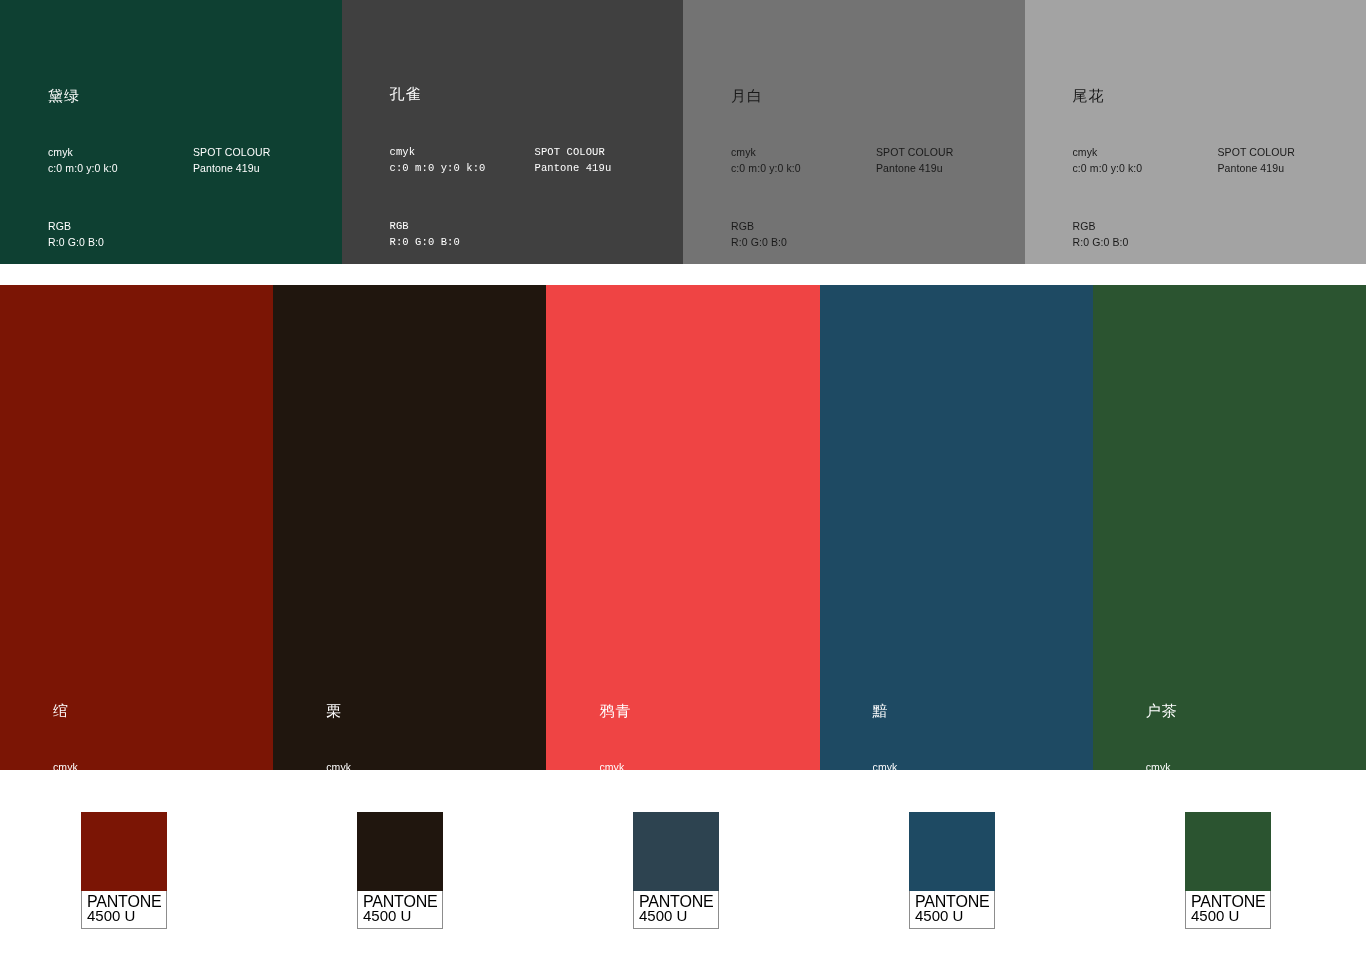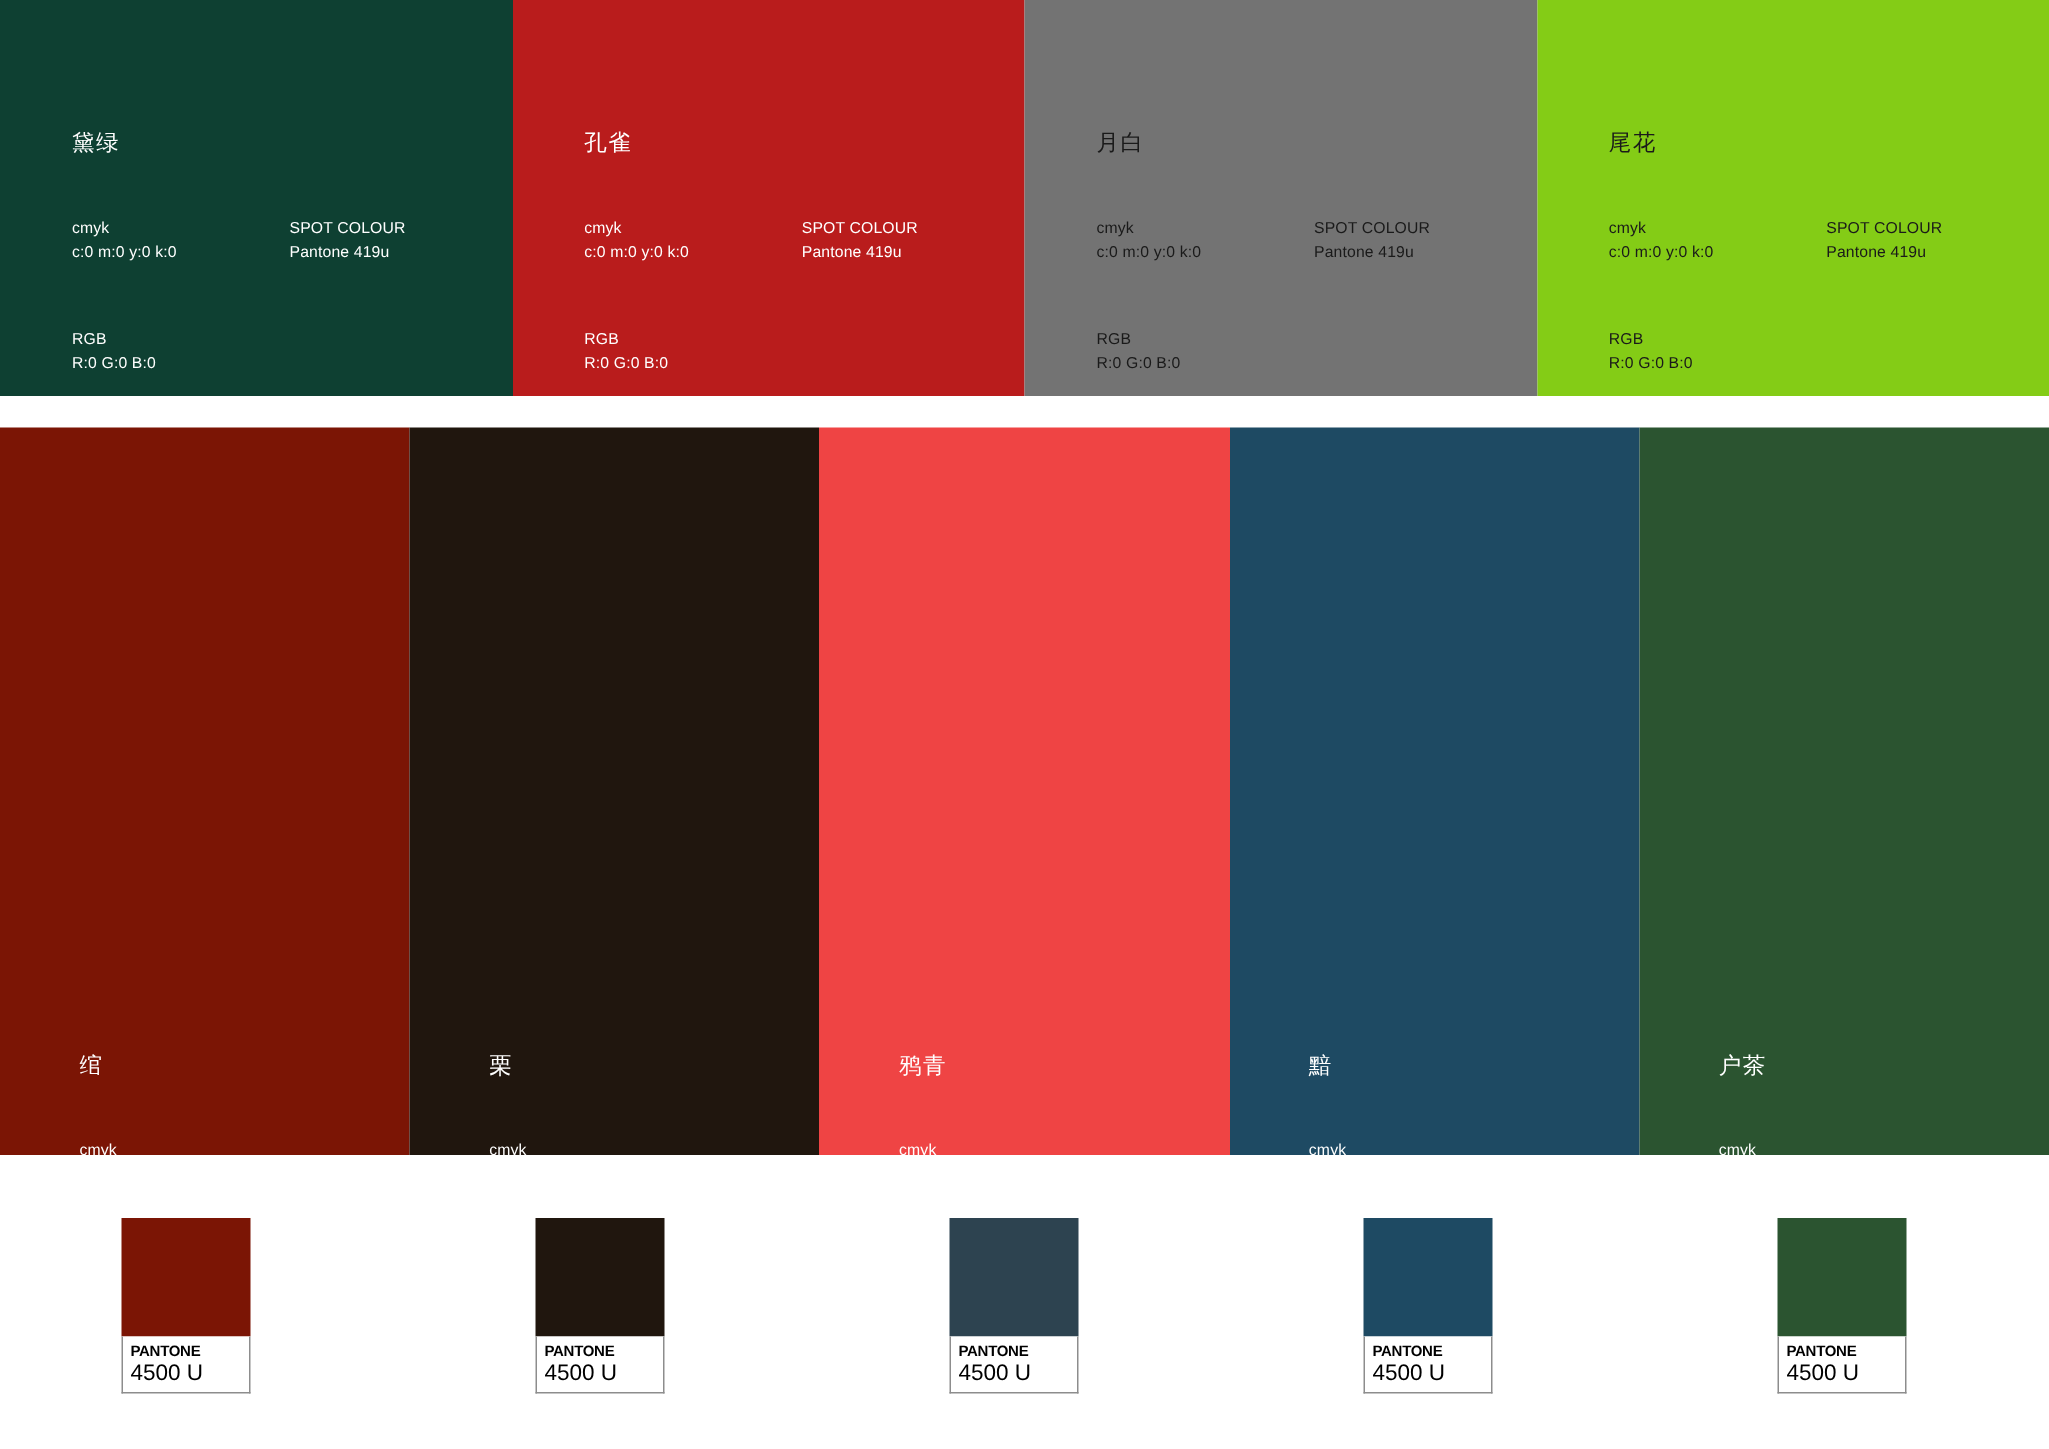--- a/index.html
+++ b/index.html
@@ -42,21 +42,21 @@
   .row2 .inner { position:absolute; left:53px; top:0; width:220px; height:100%; }
   .row2 .inner .name { left:0; }
   .row2 .inner .stack { left:0; }
 
   
   .strip { position:absolute; left:0; top:770px; width:1366px; height:196px; background:#ffffff; }
   .chips { position:relative; width:1366px; height:196px; }
   .chip { position:absolute; top:42px; width:86px; }
   .chip .fill { width:86px; height:79px; }
   .chip .tag { border:1px solid #8d8d8d; border-top:none; background:#fff; padding:4px 5px 6px 5px; }
-  .chip .tag .pt { font-size:10px; font-weight:bold; letter-spacing:-.2px; color:#000; line-height:14px; }
+  .chip .tag .pt { font-size:16px; font-weight:normal; letter-spacing:-.2px; color:#000; line-height:14px; }
   .chip .tag .code { font-size:15px; color:#000; line-height:13px; letter-spacing:0; }
 
   .chip.c0 { left:81px; }
   .chip.c1 { left:357px; }
   .chip.c2 { left:633px; }
   .chip.c3 { left:909px; }
   .chip.c4 { left:1185px; }
 </style>
 </head>
 <body>
@@ -80,21 +80,21 @@
         </div>
         <div class="colB">
           <div class="blk">
             <div class="lbl">SPOT COLOUR</div>
             <div class="val">Pantone 419u</div>
           </div>
         </div>
       </div>
     </div>
 
-    <div class="swatch" style="background: #b91c1c; color: rgb(255, 255, 255);">
+    <div class="swatch" style="background: #404040; color: rgb(255, 255, 255); font-family: Liberation Mono, monospace;">
       <div class="name">孔雀</div>
       <div class="cols">
         <div class="colA">
           <div class="blk">
             <div class="lbl">cmyk</div>
             <div class="val">c:0 m:0 y:0 k:0</div>
           </div>
           <div class="blk blk2">
             <div class="lbl">RGB</div>
             <div class="val">R:0 G:0 B:0</div>
@@ -124,21 +124,21 @@
         </div>
         <div class="colB">
           <div class="blk">
             <div class="lbl">SPOT COLOUR</div>
             <div class="val">Pantone 419u</div>
           </div>
         </div>
       </div>
     </div>
 
-    <div class="swatch" style="background: #84cc16; color: rgb(26, 26, 26);">
+    <div class="swatch" style="background: #a3a3a3; color: rgb(26, 26, 26);">
       <div class="name">尾花</div>
       <div class="cols">
         <div class="colA">
           <div class="blk">
             <div class="lbl">cmyk</div>
             <div class="val">c:0 m:0 y:0 k:0</div>
           </div>
           <div class="blk blk2">
             <div class="lbl">RGB</div>
             <div class="val">R:0 G:0 B:0</div>

